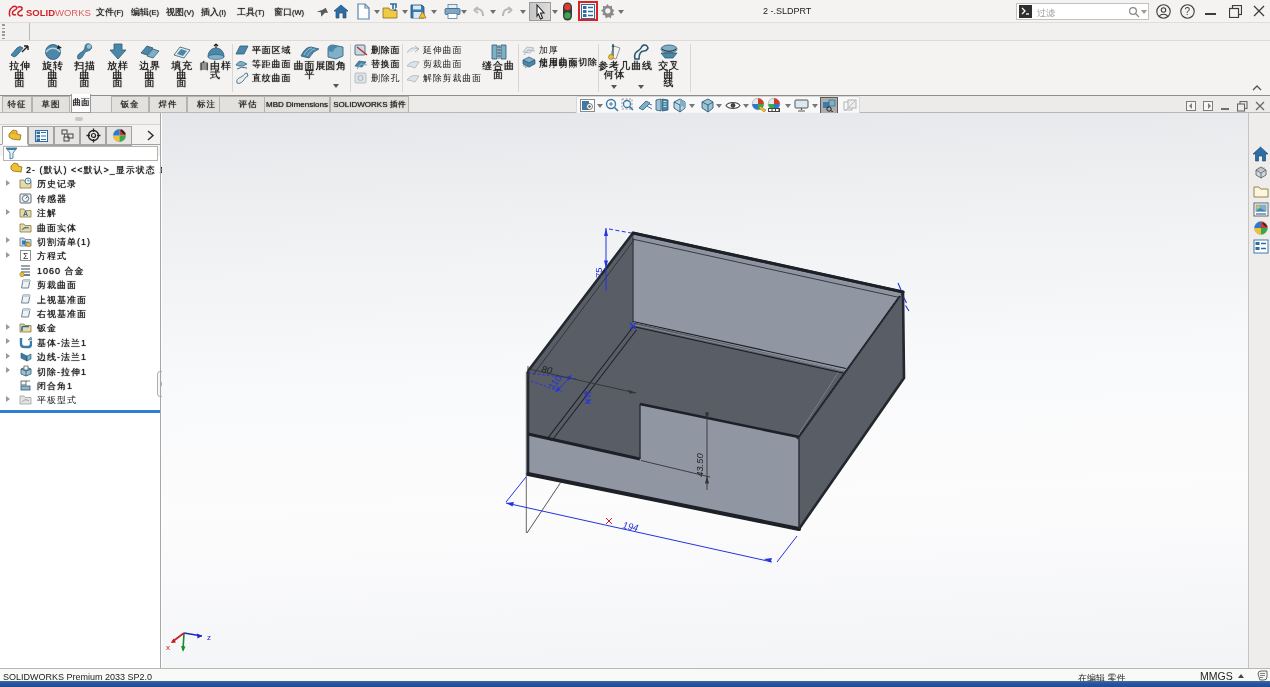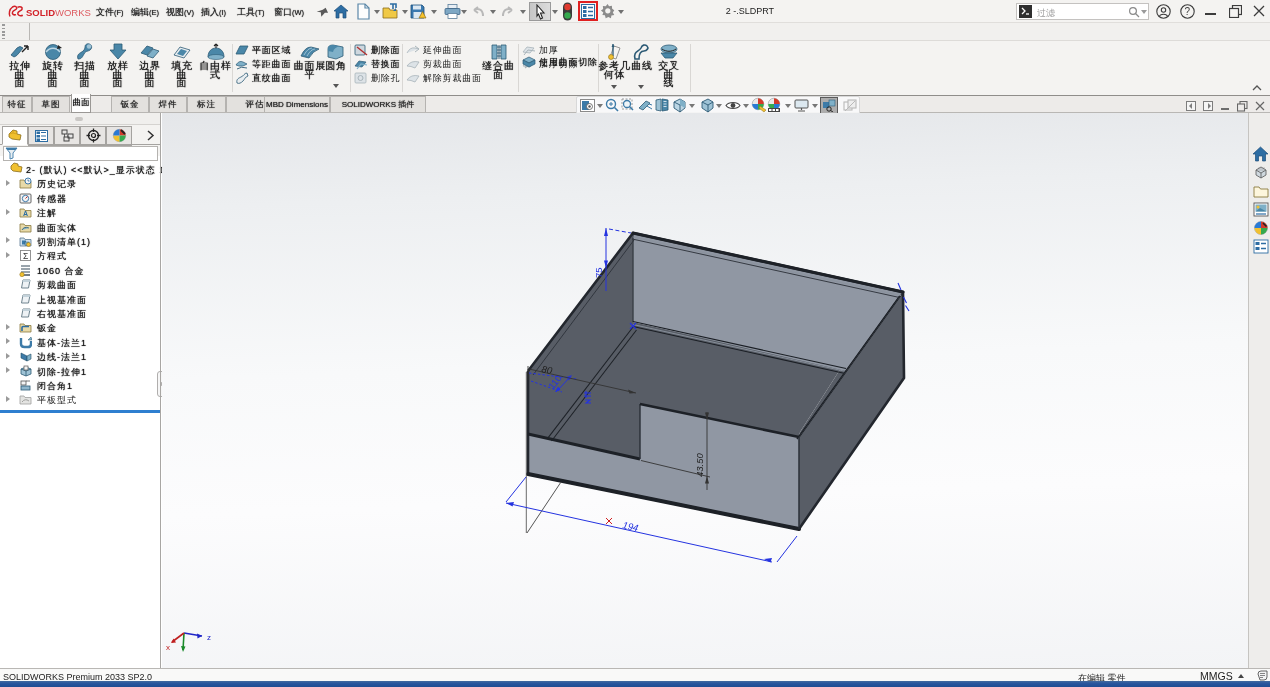--- a/index.html
+++ b/index.html
@@ -104,21 +104,21 @@
       <rect x="2" y="2" width="3.5" height="3" fill="#2d6da3"></rect>
       <rect x="2" y="6" width="3.5" height="3" fill="#2d6da3"></rect>
       <rect x="2" y="10" width="3.5" height="3" fill="#2d6da3"></rect>
       <path d="M7 3.5 H12 M7 7.5 H12 M7 11.5 H12" stroke="#2d6da3" stroke-width="1.4"></path>
     </svg>
 <svg class="abs" style="left:600px;top:3px" width="16" height="16" viewBox="0 0 16 16">
       <path d="M8 1 L9.5 3.5 L12.5 3 L12.8 6 L15 7.5 L13.5 10 L15 12.5 L12 13.2 L11.5 16 L8.8 14.8 L6 16 L5.2 13 L2.5 12.5 L3.5 10 L1 8 L3.3 6.2 L3 3.2 L6 3.4 Z" fill="#8b8b8b" transform="scale(0.95)"></path>
       <circle cx="7.8" cy="7.8" r="2.6" fill="#f4f3f1"></circle>
     </svg>
 <div class="abs caret" style="left:618px;top:10px"></div>
-<span class="abs t9" style="left:704px;top:6px;width:70px;text-align:right">2 -.SLDPRT</span>
+<span class="abs t9" style="left:763px;top:6px;width:70px;text-align:left">2 -.SLDPRT</span>
 <div class="abs" style="left:1016px;top:3px;width:133px;height:17px;background:#fff;border:1px solid #c4c2c0"></div>
 <div class="abs" style="left:1019px;top:5px;width:13px;height:13px;background:#2f2f2f"></div>
 <svg class="abs" style="left:1021px;top:7px" width="9" height="9" viewBox="0 0 9 9">
       <path d="M1 1 L4 4 L1 7" stroke="#fff" stroke-width="1.3" fill="none"></path>
       <path d="M5 7 H8" stroke="#fff" stroke-width="1.3"></path>
     </svg>
 <span class="abs" style="left:1037px;top:7px;font-size:9px;color:#9a9a9a">过滤</span>
 <svg class="abs" style="left:1128px;top:6px" width="12" height="12" viewBox="0 0 12 12">
       <circle cx="5" cy="5" r="3.4" fill="none" stroke="#8a8a8a" stroke-width="1.2"></circle>
       <path d="M7.5 7.5 L11 11" stroke="#8a8a8a" stroke-width="1.2"></path>
@@ -269,23 +269,23 @@
       <path d="M2 7 L6 3 L10 7" fill="none" stroke="#555" stroke-width="1.3"></path>
     </svg>
 </div>
 <div class="abs" id="tabrow"></div>
 <div class="abs tab dense" style="left:2px;width:30px">特征</div>
 <div class="abs tab dense" style="left:32px;width:38px">草图</div>
 <div class="abs tabact dense" style="left:71px;width:20px">曲面</div>
 <div class="abs tab dense" style="left:111px;width:38px">钣金</div>
 <div class="abs tab dense" style="left:149px;width:38px">焊件</div>
 <div class="abs tab dense" style="left:187px;width:39px">标注</div>
-<div class="abs tab dense" style="left:226px;width:58px">评估</div>
+<div class="abs tab dense" style="left:219px;width:58px">评估</div>
 <div class="abs tab dense" style="left:264px;width:66px;font-size:8px;letter-spacing:0">MBD Dimensions</div>
-<div class="abs tab dense" style="left:330px;width:96px;font-size:8px;letter-spacing:0">SOLIDWORKS 插件</div>
+<div class="abs tab dense" style="left:330px;width:79px;font-size:8px;letter-spacing:0">SOLIDWORKS 插件</div>
 <div class="abs" style="left:1186px;top:101px;width:10px;height:10px;border:1px solid #7d7d7d;background:#f5f5f5"></div>
 <svg class="abs" style="left:1188px;top:103px" width="6" height="6" viewBox="0 0 6 6">
     <path d="M4 0 L1 3 L4 6 Z" fill="#7d7d7d"></path>
   </svg>
 <div class="abs" style="left:1203px;top:101px;width:10px;height:10px;border:1px solid #7d7d7d;background:#f5f5f5"></div>
 <svg class="abs" style="left:1206px;top:103px" width="6" height="6" viewBox="0 0 6 6">
     <path d="M2 0 L5 3 L2 6 Z" fill="#7d7d7d"></path>
   </svg>
 <div class="abs" style="left:1221px;top:108px;width:8px;height:2px;background:#6d6d6d"></div>
 <svg class="abs" style="left:1237px;top:101px" width="11" height="11" viewBox="0 0 11 11">

